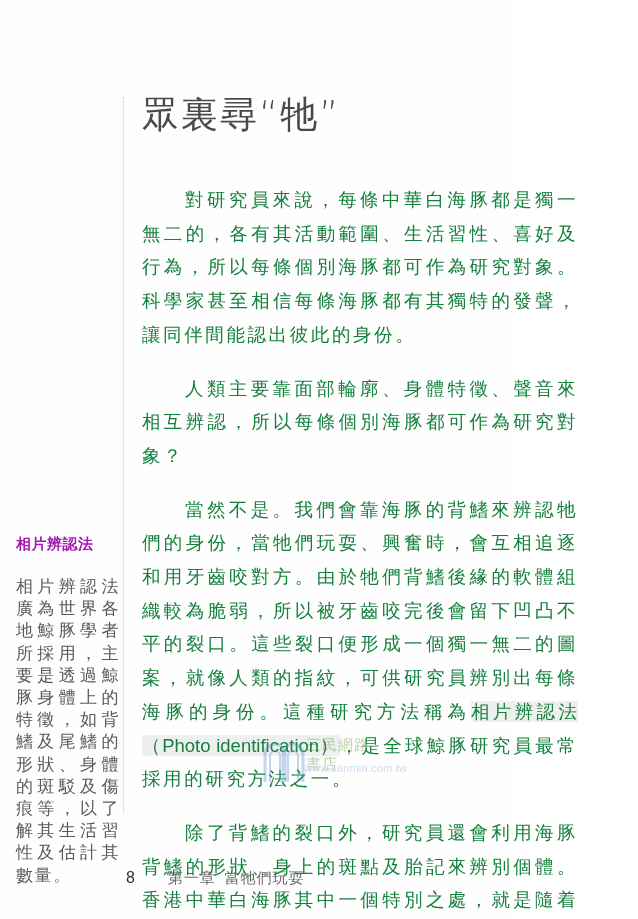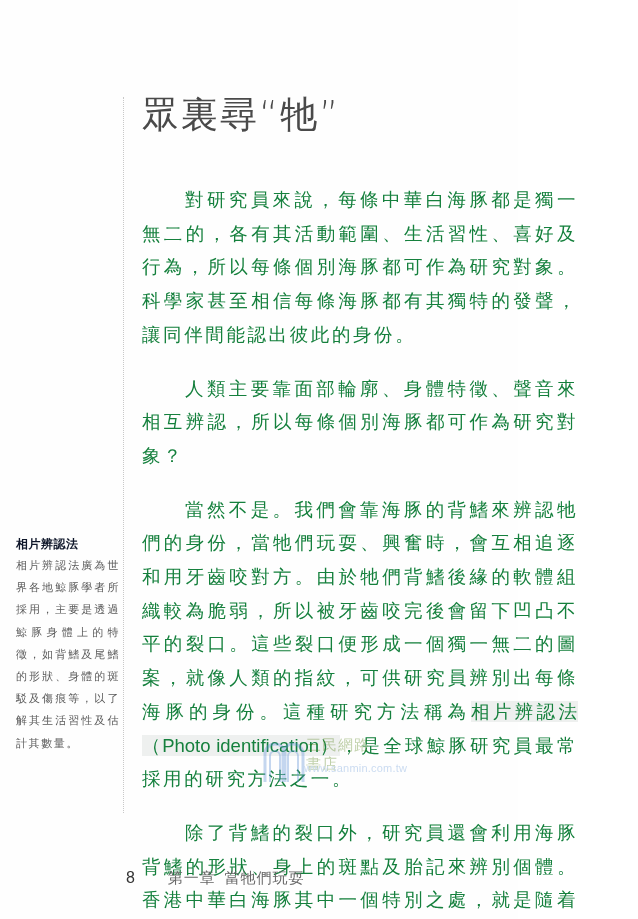--- a/index.html
+++ b/index.html
@@ -62,29 +62,29 @@
       font-family: Liberation Sans, sans-serif;
       letter-spacing: 0;
     }
     .sidebar {
       position: absolute;
       left: 16px;
       top: 533px;
       width: 104px;
     }
     .sidebar-title {
-      font-size: 12px;
+      font-size: 15px;
       font-weight: bold;
-      color: #0f172a;
+      color: #a21caf;
       line-height: 22px;
-      margin-bottom: 0;
+      margin-bottom: 20px;
       letter-spacing: 0.5px;
     }
     .sidebar-body {
-      font-size: 11px;
+      font-size: 17px;
       line-height: 22.2px;
       color: #5a5a5a;
       letter-spacing: 1.6px;
       text-align: justify;
     }
     .footer {
       position: absolute;
       left: 126px;
       top: 869px;
       font-size: 15px;

